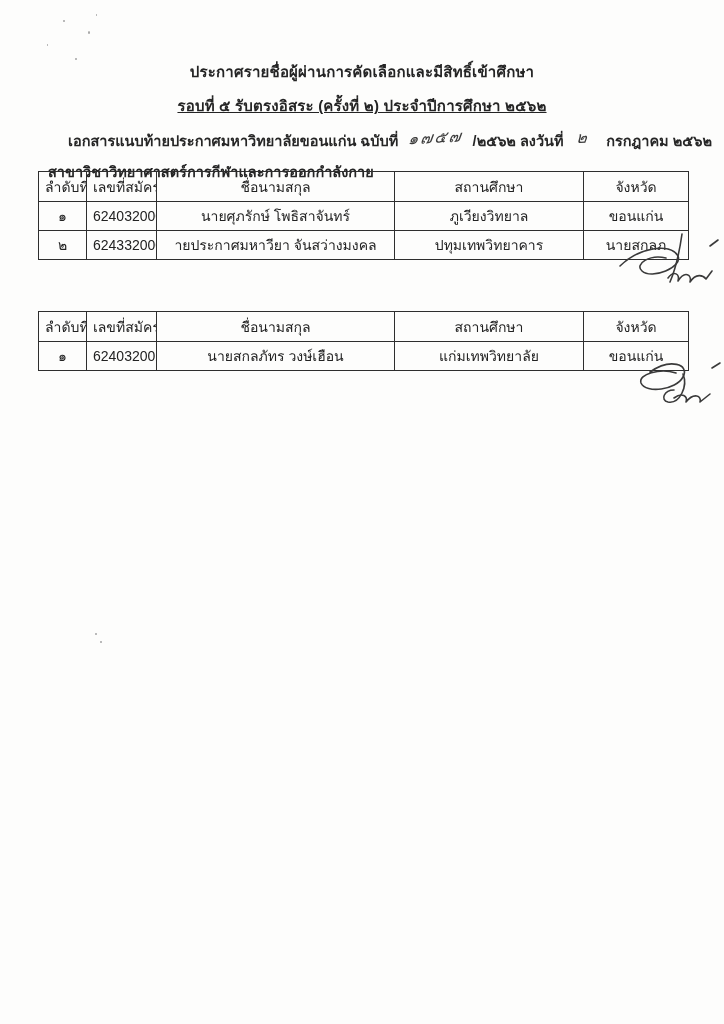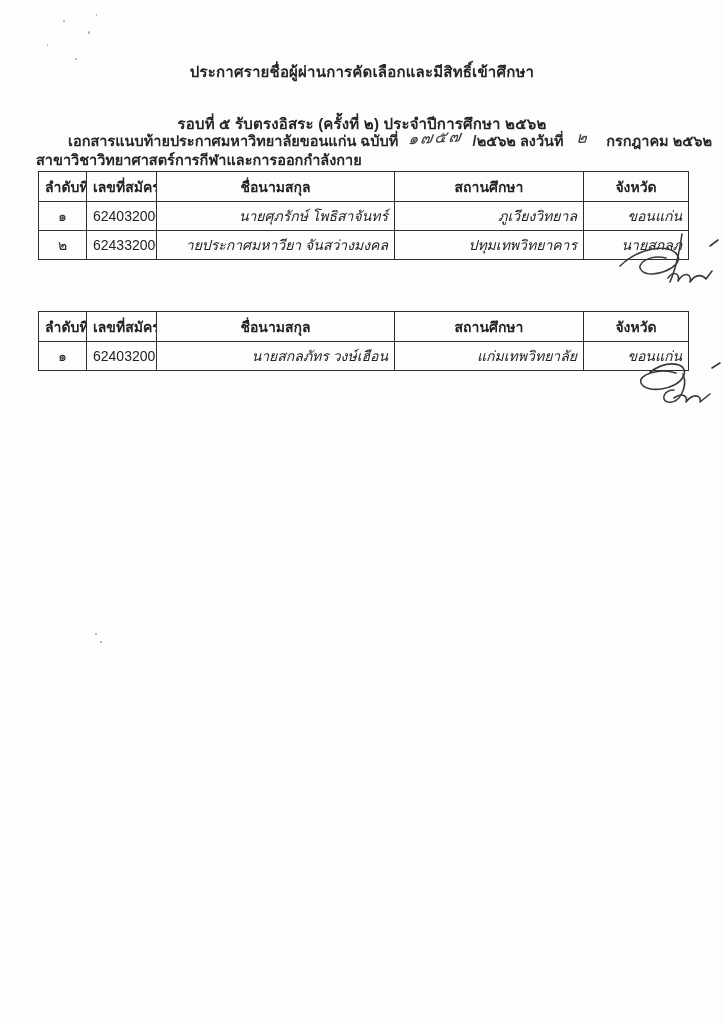--- a/index.html
+++ b/index.html
@@ -28,49 +28,50 @@
     font-style:italic;
     font-weight:400;
     font-size:16px;
     color:#3c3c3c;
     transform:skewX(-10deg) rotate(-3deg) translateY(-3px);
     letter-spacing:2px;
     margin:0 6px;
   }
   .handwritten.day{margin:0 14px 0 8px;}
   .section-heading{
-    position:absolute;left:36px;
+    position:absolute;left:48px;
     font-size:14.5px;font-weight:600;color:#242424;
     white-space:nowrap;
+    margin-top:12px;
   }
   table.results{
     position:absolute;left:38px;
     width:650px;
     border-collapse:collapse;
     table-layout:fixed;
     font-size:14px;color:#222;
     background:transparent;
   }
   table.results th, table.results td{
     border:1.4px solid #2e2e2e;
     padding:0 6px;
     overflow:hidden;white-space:nowrap;
   }
   table.results th{
-    height:29px;font-weight:700;text-align:center;
+    height:29px;font-weight:400;text-align:center;
     font-size:14px;
   }
   table.results td{height:28px;font-weight:400;}
   .col-no{width:48px;}
   .col-appid{width:70px;}
   .col-name{width:238px;}
   .col-school{width:189px;}
   .col-prov{width:105px;}
   td.c{text-align:center;}
-  td.l{text-align:right;font-style:italic;}
+  td.l{text-align:center;}
   .sig{
     position:absolute;
     pointer-events:none;
   }
   .sig svg path{
     fill:none;stroke:#3a3a3a;stroke-width:1.6;
     stroke-linecap:round;stroke-linejoin:round;
   }
   .speck{
     position:absolute;border-radius:50%;
@@ -84,21 +85,21 @@
 
   <div class="speck" style="left:63px;top:20px;width:2px;height:2px;"></div>
   <div class="speck" style="left:88px;top:31px;width:2px;height:3px;"></div>
   <div class="speck" style="left:75px;top:58px;width:2px;height:2px;"></div>
   <div class="speck" style="left:47px;top:44px;width:1px;height:2px;"></div>
   <div class="speck" style="left:96px;top:14px;width:1px;height:2px;"></div>
   <div class="speck" style="left:95px;top:633px;width:2px;height:2px;"></div>
   <div class="speck" style="left:100px;top:641px;width:2px;height:2px;"></div>
 
   <div class="center-line" style="top:60px;">ประกาศรายชื่อผู้ผ่านการคัดเลือกและมีสิทธิ์เข้าศึกษา</div>
-  <div class="center-line" style="top:112px;">รอบที่ ๕ รับตรงอิสระ (ครั้งที่ ๒) ประจำปีการศึกษา ๒๕๖๒</div>
+  <div class="center-line" style="top:94px;text-decoration:underline;">รอบที่ ๕ รับตรงอิสระ (ครั้งที่ ๒) ประจำปีการศึกษา ๒๕๖๒</div>
 
   <div class="doc-line">
     <span>เอกสารแนบท้ายประกาศมหาวิทยาลัยขอนแก่น ฉบับที่</span>
     <span class="handwritten">๑๗๕๗</span>
     <span>/๒๕๖๒  ลงวันที่</span>
     <span class="handwritten day">๒</span>
     <span>กรกฎาคม ๒๕๖๒</span>
   </div>
 
   <div class="section-heading" style="top:148px;">สาขาวิชาวิทยาศาสตร์การกีฬาและการออกกำลังกาย</div>

